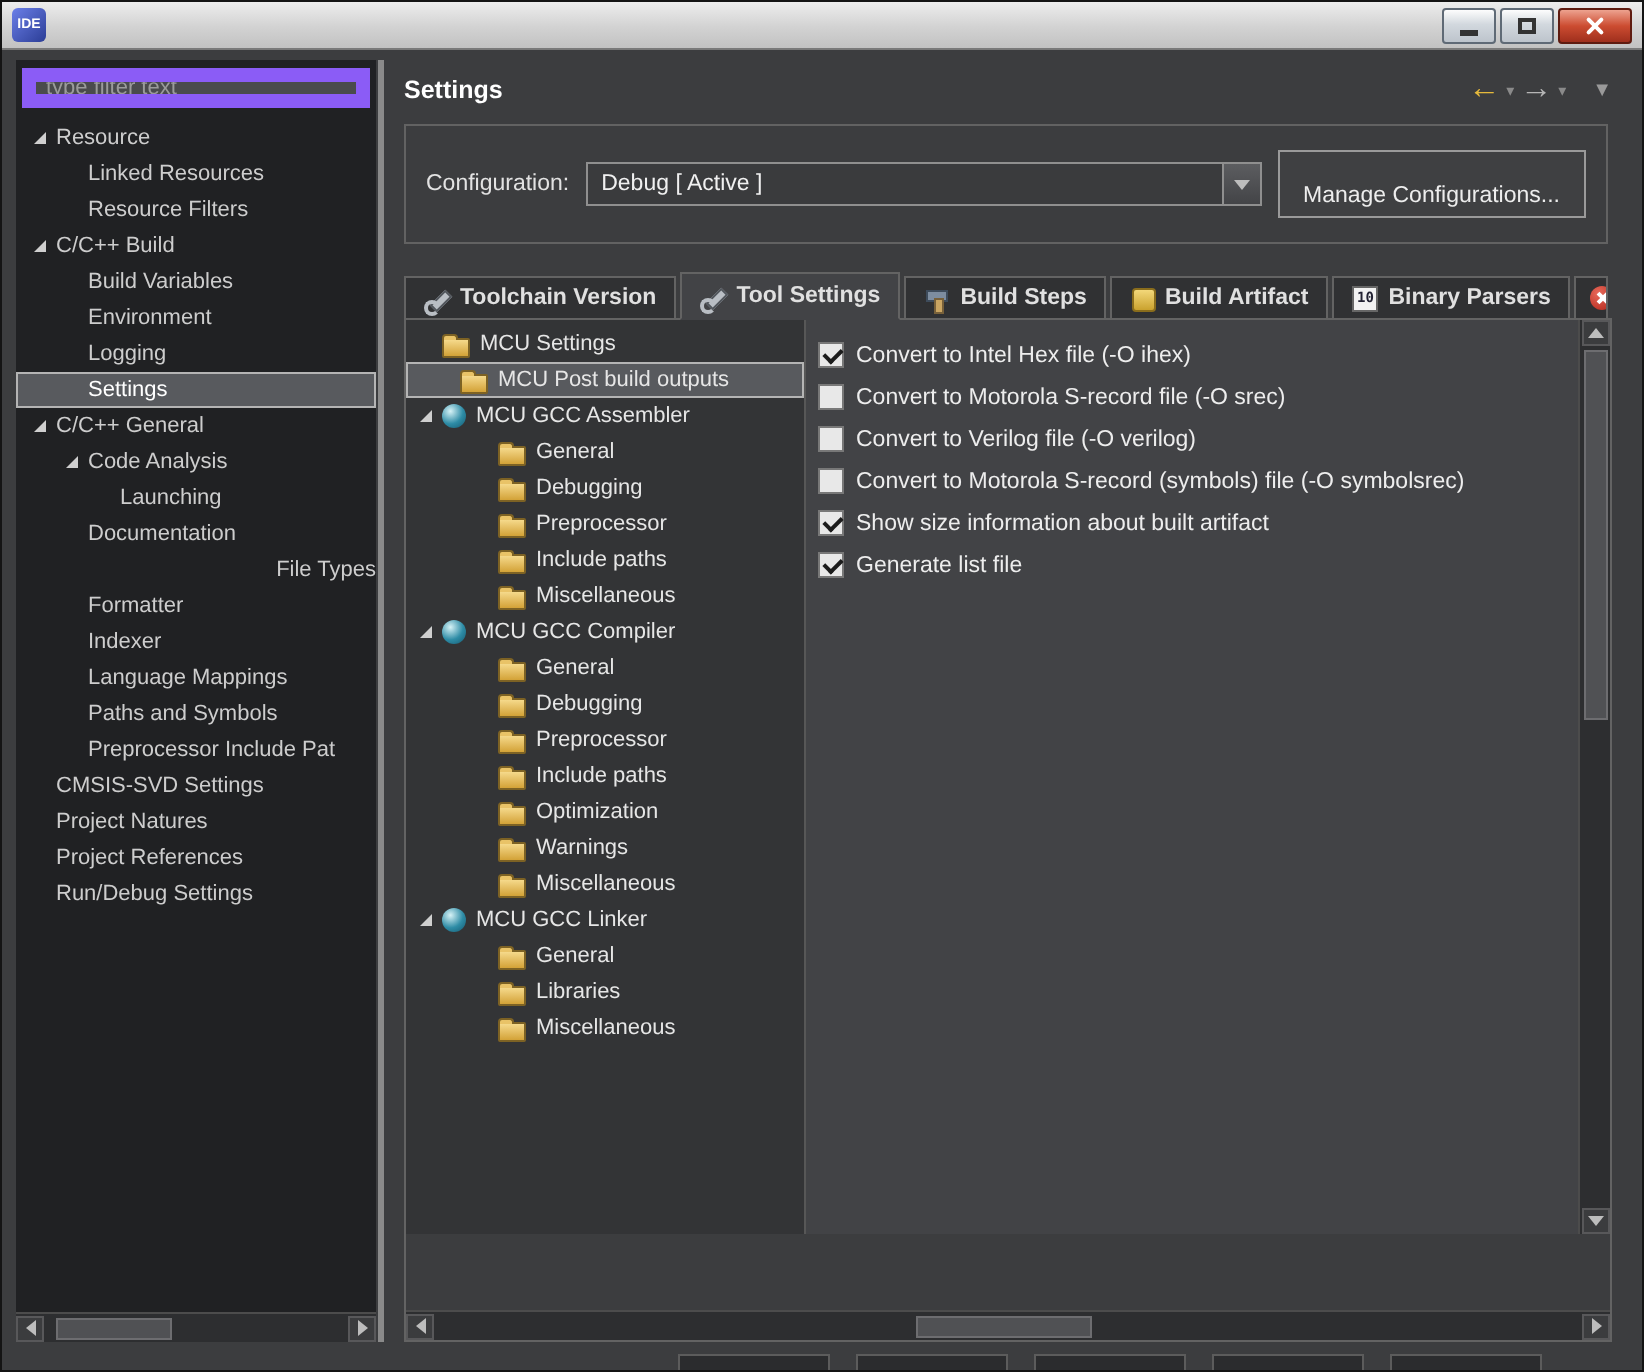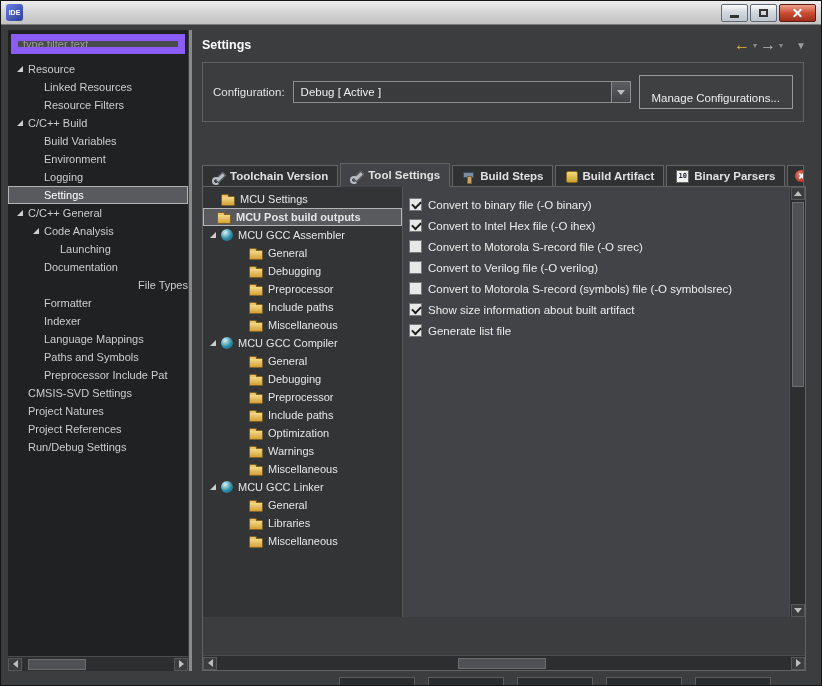--- a/index.html
+++ b/index.html
@@ -48,21 +48,21 @@
 .nav-menu{font-size:10px;color:#9a9a9a;margin-left:10px;}
 
 .config-group{border:1px solid #626262;margin:2px 2px 14px 0;padding:12px 10px;display:flex;align-items:center;gap:8px;flex:none;}
 .config-label{font-size:11.5px;color:#e2e2e2;white-space:nowrap;}
 .combo{flex:1;max-width:360px;height:22px;display:flex;border:1px solid #8f8f8f;background:#3a3b3d;}
 .combo-value{flex:1;display:flex;align-items:center;padding:0 7px;font-size:11.5px;color:#f0f0f0;white-space:nowrap;}
 .combo-btn{width:19px;border-left:1px solid #8f8f8f;background:linear-gradient(#5c5d60,#434447);display:flex;align-items:center;justify-content:center;}
 .manage-btn{height:24px;padding:16px 12px;background:#3f4042;border:1px solid #9a9a9a;color:#ededed;font-size:11.5px;font-family:inherit;white-space:nowrap;}
 
 
-.tab-area{flex:1;display:flex;flex-direction:column;min-height:0;margin-top:27px;}
+.tab-area{flex:1;display:flex;flex-direction:column;min-height:0;}
 .tabs{display:flex;align-items:flex-end;height:24px;border-bottom:1px solid #636363;flex:none;}
 .tab{height:21px;display:flex;align-items:center;gap:5px;padding:0 9px;background:#303133;border:1px solid #636363;border-bottom:none;margin-right:2px;font-size:11.5px;font-weight:bold;color:#e0e0e0;cursor:default;white-space:nowrap;}
 .tab.active{height:24px;background:#424346;margin-bottom:-1px;border-bottom:1px solid #424346;}
 .tab.partial{width:30px;overflow:hidden;padding:0 7px;}
 .tab-icon{flex:none;}
 .tab-frame{flex:1;display:flex;flex-direction:column;border:1px solid #636363;border-top:none;min-height:0;gap:38px;}
 .tab-body{flex:1;display:flex;min-height:0;}
 .tool-tree{width:200px;background:#333436;border-right:1px solid #575757;padding-top:3px;overflow:hidden;flex:none;}
 .tool-tree .tree-row{color:#e6e6e6;}
 .node-icon{margin-right:5px;flex:none;}
@@ -345,21 +345,21 @@
 
             <div class="tool-tree" id="tool-tree-list">
 
             <div class="tree-row" style="padding-left: 4px;">
                   <span class="arrow-slot">
                     <span class="arrow-exp" style="visibility: hidden;"></span>
                   </span>
                   <span class="node-icon icon-folder"></span>
                   <span class="row-label">MCU Settings</span>
                 </div>
-                <div class="tree-row selected" style="padding-left: 0; font-weight: bold;">
+                <div class="tree-row selected" style="padding-left: 13px;">
                   <span class="arrow-slot">
                     <span class="arrow-exp" style="visibility: hidden;"></span>
                   </span>
                   <span class="node-icon icon-folder"></span>
                   <span class="row-label">MCU Post build outputs</span>
                 </div>
                 <div class="tree-row" style="padding-left: 4px;">
                   <span class="arrow-slot">
                     <span class="arrow-exp"></span>
                   </span>
@@ -482,24 +482,20 @@
                   <span class="arrow-slot">
                     <span class="arrow-exp" style="visibility: hidden;"></span>
                   </span>
                   <span class="node-icon icon-folder"></span>
                   <span class="row-label">Miscellaneous</span>
                 </div>
               </div>
 
             <div class="options" id="options-list">
 
-            <div class="opt-row">
-                  <span class="cb checked"></span>
-                  <span class="opt-label">Convert to binary file (-O binary)</span>
-                </div>
                 <div class="opt-row">
                   <span class="cb checked"></span>
                   <span class="opt-label">Convert to Intel Hex file (-O ihex)</span>
                 </div>
                 <div class="opt-row">
                   <span class="cb"></span>
                   <span class="opt-label">Convert to Motorola S-record file (-O srec)</span>
                 </div>
                 <div class="opt-row">
                   <span class="cb"></span>

